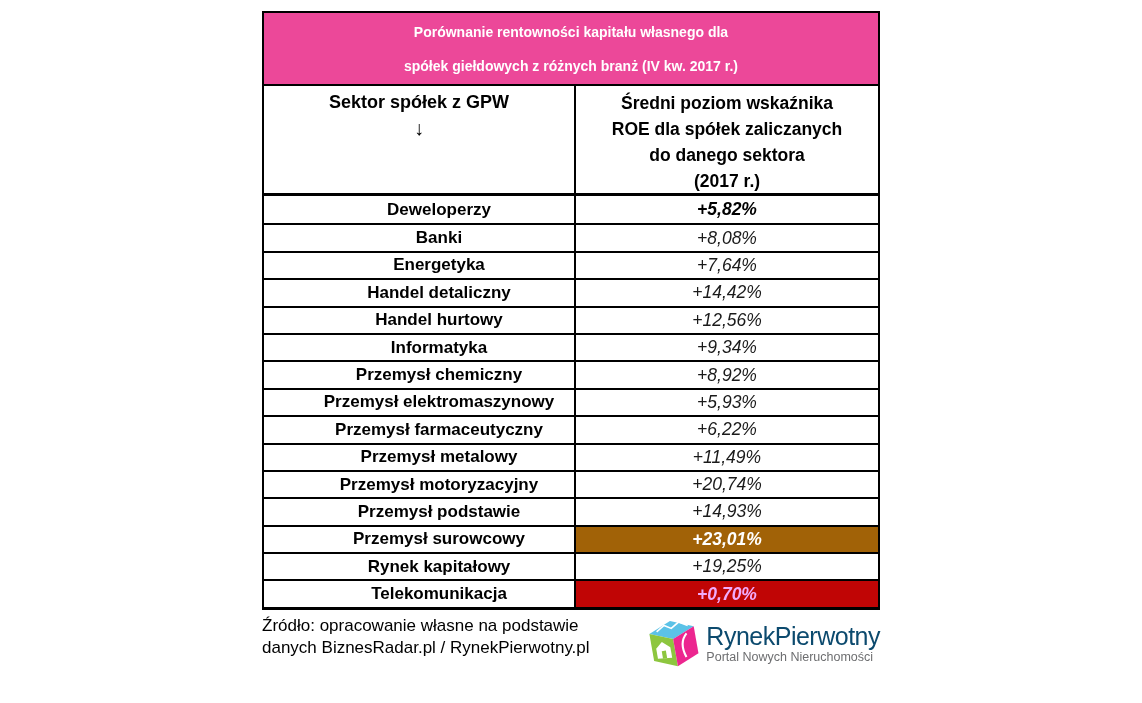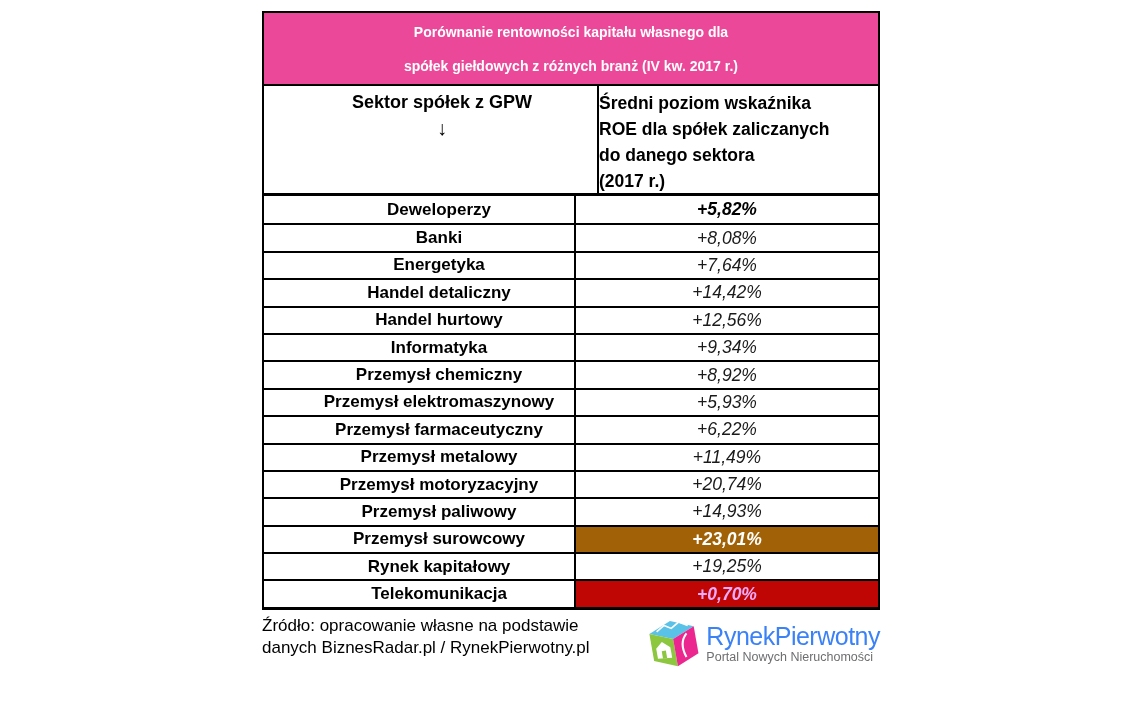--- a/index.html
+++ b/index.html
@@ -20,49 +20,49 @@
     color: #fff;
     text-align: center;
     font-weight: bold;
     font-size: 14px;
     line-height: 34px;
     padding-top: 2px;
   }
 
   
   .table { border: 2px solid #000; border-bottom-width: 3px; }
-  .thead { display: flex; border-bottom: 3px solid #000; height: 110px; padding-left: 23px; }
+  .thead { display: flex; border-bottom: 3px solid #000; height: 110px; }
   .th-left {
     width: 312px; border-right: 2px solid #000;
     text-align: center; font-weight: bold; font-size: 18px;
     padding-top: 6px;
   }
   .th-left .arrow { font-size: 20px; font-weight: bold; margin-top: 4px; }
   .th-right {
-    flex: 1; font-weight: bold; font-size: 17.5px;
+    flex: 1; text-align: center; font-weight: bold; font-size: 17.5px;
     line-height: 26px; padding-top: 4px;
   }
   .row { display: flex; height: 27.4px; }
   .row + .row { border-top: 2px solid #000; }
   .cell { display: flex; align-items: center; justify-content: center; height: 100%; }
   .cell.sector {
     width: 312px; border-right: 2px solid #000;
     font-weight: bold; font-size: 17px; color: #000; padding-left: 40px;
   }
   .cell.roe { flex: 1; font-style: italic; font-size: 17.5px; color: #1a1a1a; }
   .row.bold  .roe { font-weight: bold; color: #000; }
   .row.green .roe { background: #a16207; color: #fff; font-weight: bold; }
   .row.red   .roe { background: #C00505; color: #f0abfc; font-weight: bold; }
 
   
   .footer { display: flex; justify-content: space-between; align-items: flex-start; margin-top: 5px; }
   .source { font-weight: normal; font-size: 17px; line-height: 22px; color: #000; }
   .logo { display: flex; align-items: center; gap: 7px; margin-top: 2px; }
   .cube { transform: rotate(-10deg); }
-  .logo-text .brand { font-size: 25px; color: #3b82f6; letter-spacing: -0.5px; line-height: 26px; }
+  .logo-text .brand { font-size: 25px; color: #0c4a6e; letter-spacing: -0.5px; line-height: 26px; }
   .logo-text .tagline { font-size: 12.5px; color: #6D6E70; margin-top: 1px; }
 </style>
 </head>
 <body>
 
 <div class="content">
 
   <div class="banner">
     <div>Porównanie rentowności kapitału własnego dla</div>
     <div>spółek giełdowych z różnych branż (IV kw. 2017 r.)</div>
@@ -120,21 +120,21 @@
         </div>
         <div class="row normal">
           <div class="cell sector">Przemysł metalowy</div>
           <div class="cell roe">+11,49%</div>
         </div>
         <div class="row normal">
           <div class="cell sector">Przemysł motoryzacyjny</div>
           <div class="cell roe">+20,74%</div>
         </div>
         <div class="row normal">
-          <div class="cell sector">Przemysł paliwowy</div>
+          <div class="cell sector">Przemysł podstawie</div>
           <div class="cell roe">+14,93%</div>
         </div>
         <div class="row green">
           <div class="cell sector">Przemysł surowcowy</div>
           <div class="cell roe">+23,01%</div>
         </div>
         <div class="row normal">
           <div class="cell sector">Rynek kapitałowy</div>
           <div class="cell roe">+19,25%</div>
         </div>

